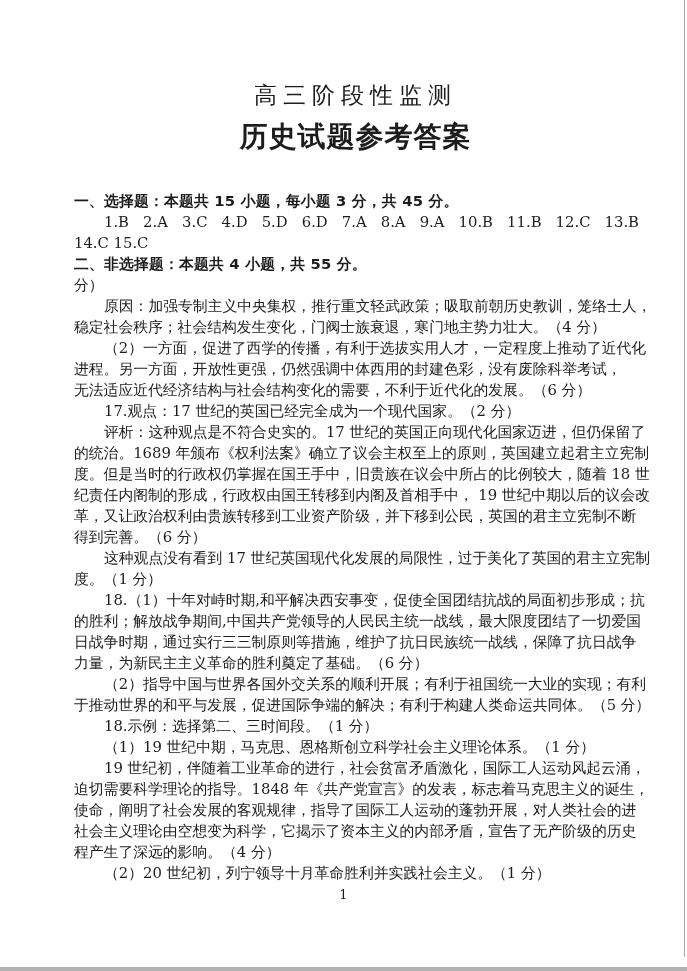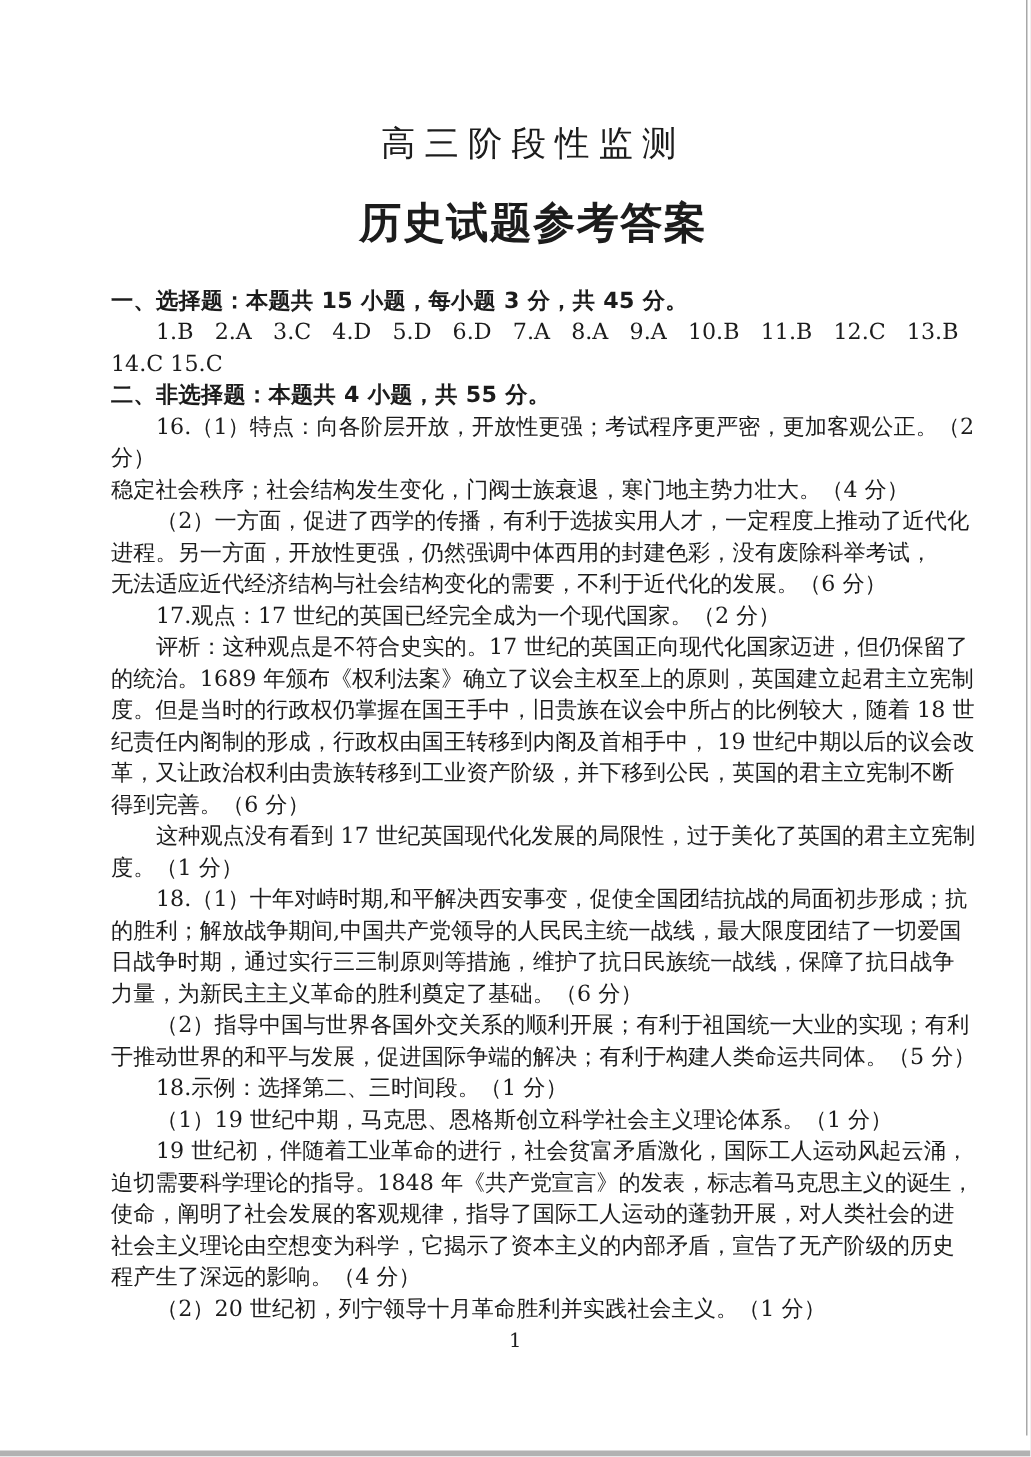--- a/index.html
+++ b/index.html
@@ -20,21 +20,21 @@
     text-align: center;
     padding-left: 24px;
   }
   .title1 {
     font-size: 23px;
     font-weight: 400;
     letter-spacing: 6px;
     font-family: "DejaVu Serif", "Liberation Serif", serif;
   }
   .title2 {
-    margin-top: 19px;
+    margin-top: 7px;
     font-size: 28px;
     font-weight: 700;
     letter-spacing: 1px;
     font-family: "DejaVu Sans", "Liberation Sans", sans-serif;
   }
   .content {
     position: absolute;
     top: 158px;
     left: 74px;
     width: 560px;
@@ -84,22 +84,22 @@
   <div class="titles">
     <div class="title1">高三阶段性监测</div>
     <div class="title2">历史试题参考答案</div>
   </div>
 
   <div class="content" id="content">
       <div class="line heading">一、选择题：本题共 15 小题，每小题 3 分，共 45 分。</div>
       <div class="line indent">1.B   2.A   3.C   4.D   5.D   6.D   7.A   8.A   9.A   10.B   11.B   12.C   13.B</div>
       <div class="line">14.C 15.C</div>
       <div class="line heading">二、非选择题：本题共 4 小题，共 55 分。</div>
-      <div class="line indent">16.（1）特点：向各阶层开放，开放性更强；考试程序更严密，更加客观公正。（2</div>
       <div class="line">分）</div>
+      <div class="line indent">原因：加强专制主义中央集权，推行重文轻武政策；吸取前朝历史教训，笼络士人，</div>
       <div class="line">稳定社会秩序；社会结构发生变化，门阀士族衰退，寒门地主势力壮大。（4 分）</div>
       <div class="line indent">（2）一方面，促进了西学的传播，有利于选拔实用人才，一定程度上推动了近代化</div>
       <div class="line">进程。另一方面，开放性更强，仍然强调中体西用的封建色彩，没有废除科举考试，</div>
       <div class="line">无法适应近代经济结构与社会结构变化的需要，不利于近代化的发展。（6 分）</div>
       <div class="line indent">17.观点：17 世纪的英国已经完全成为一个现代国家。（2 分）</div>
       <div class="line indent">评析：这种观点是不符合史实的。17 世纪的英国正向现代化国家迈进，但仍保留了</div>
       <div class="line">的统治。1689 年颁布《权利法案》确立了议会主权至上的原则，英国建立起君主立宪制</div>
       <div class="line">度。但是当时的行政权仍掌握在国王手中，旧贵族在议会中所占的比例较大，随着 18 世</div>
       <div class="line">纪责任内阁制的形成，行政权由国王转移到内阁及首相手中， 19 世纪中期以后的议会改</div>
       <div class="line">革，又让政治权利由贵族转移到工业资产阶级，并下移到公民，英国的君主立宪制不断</div>

